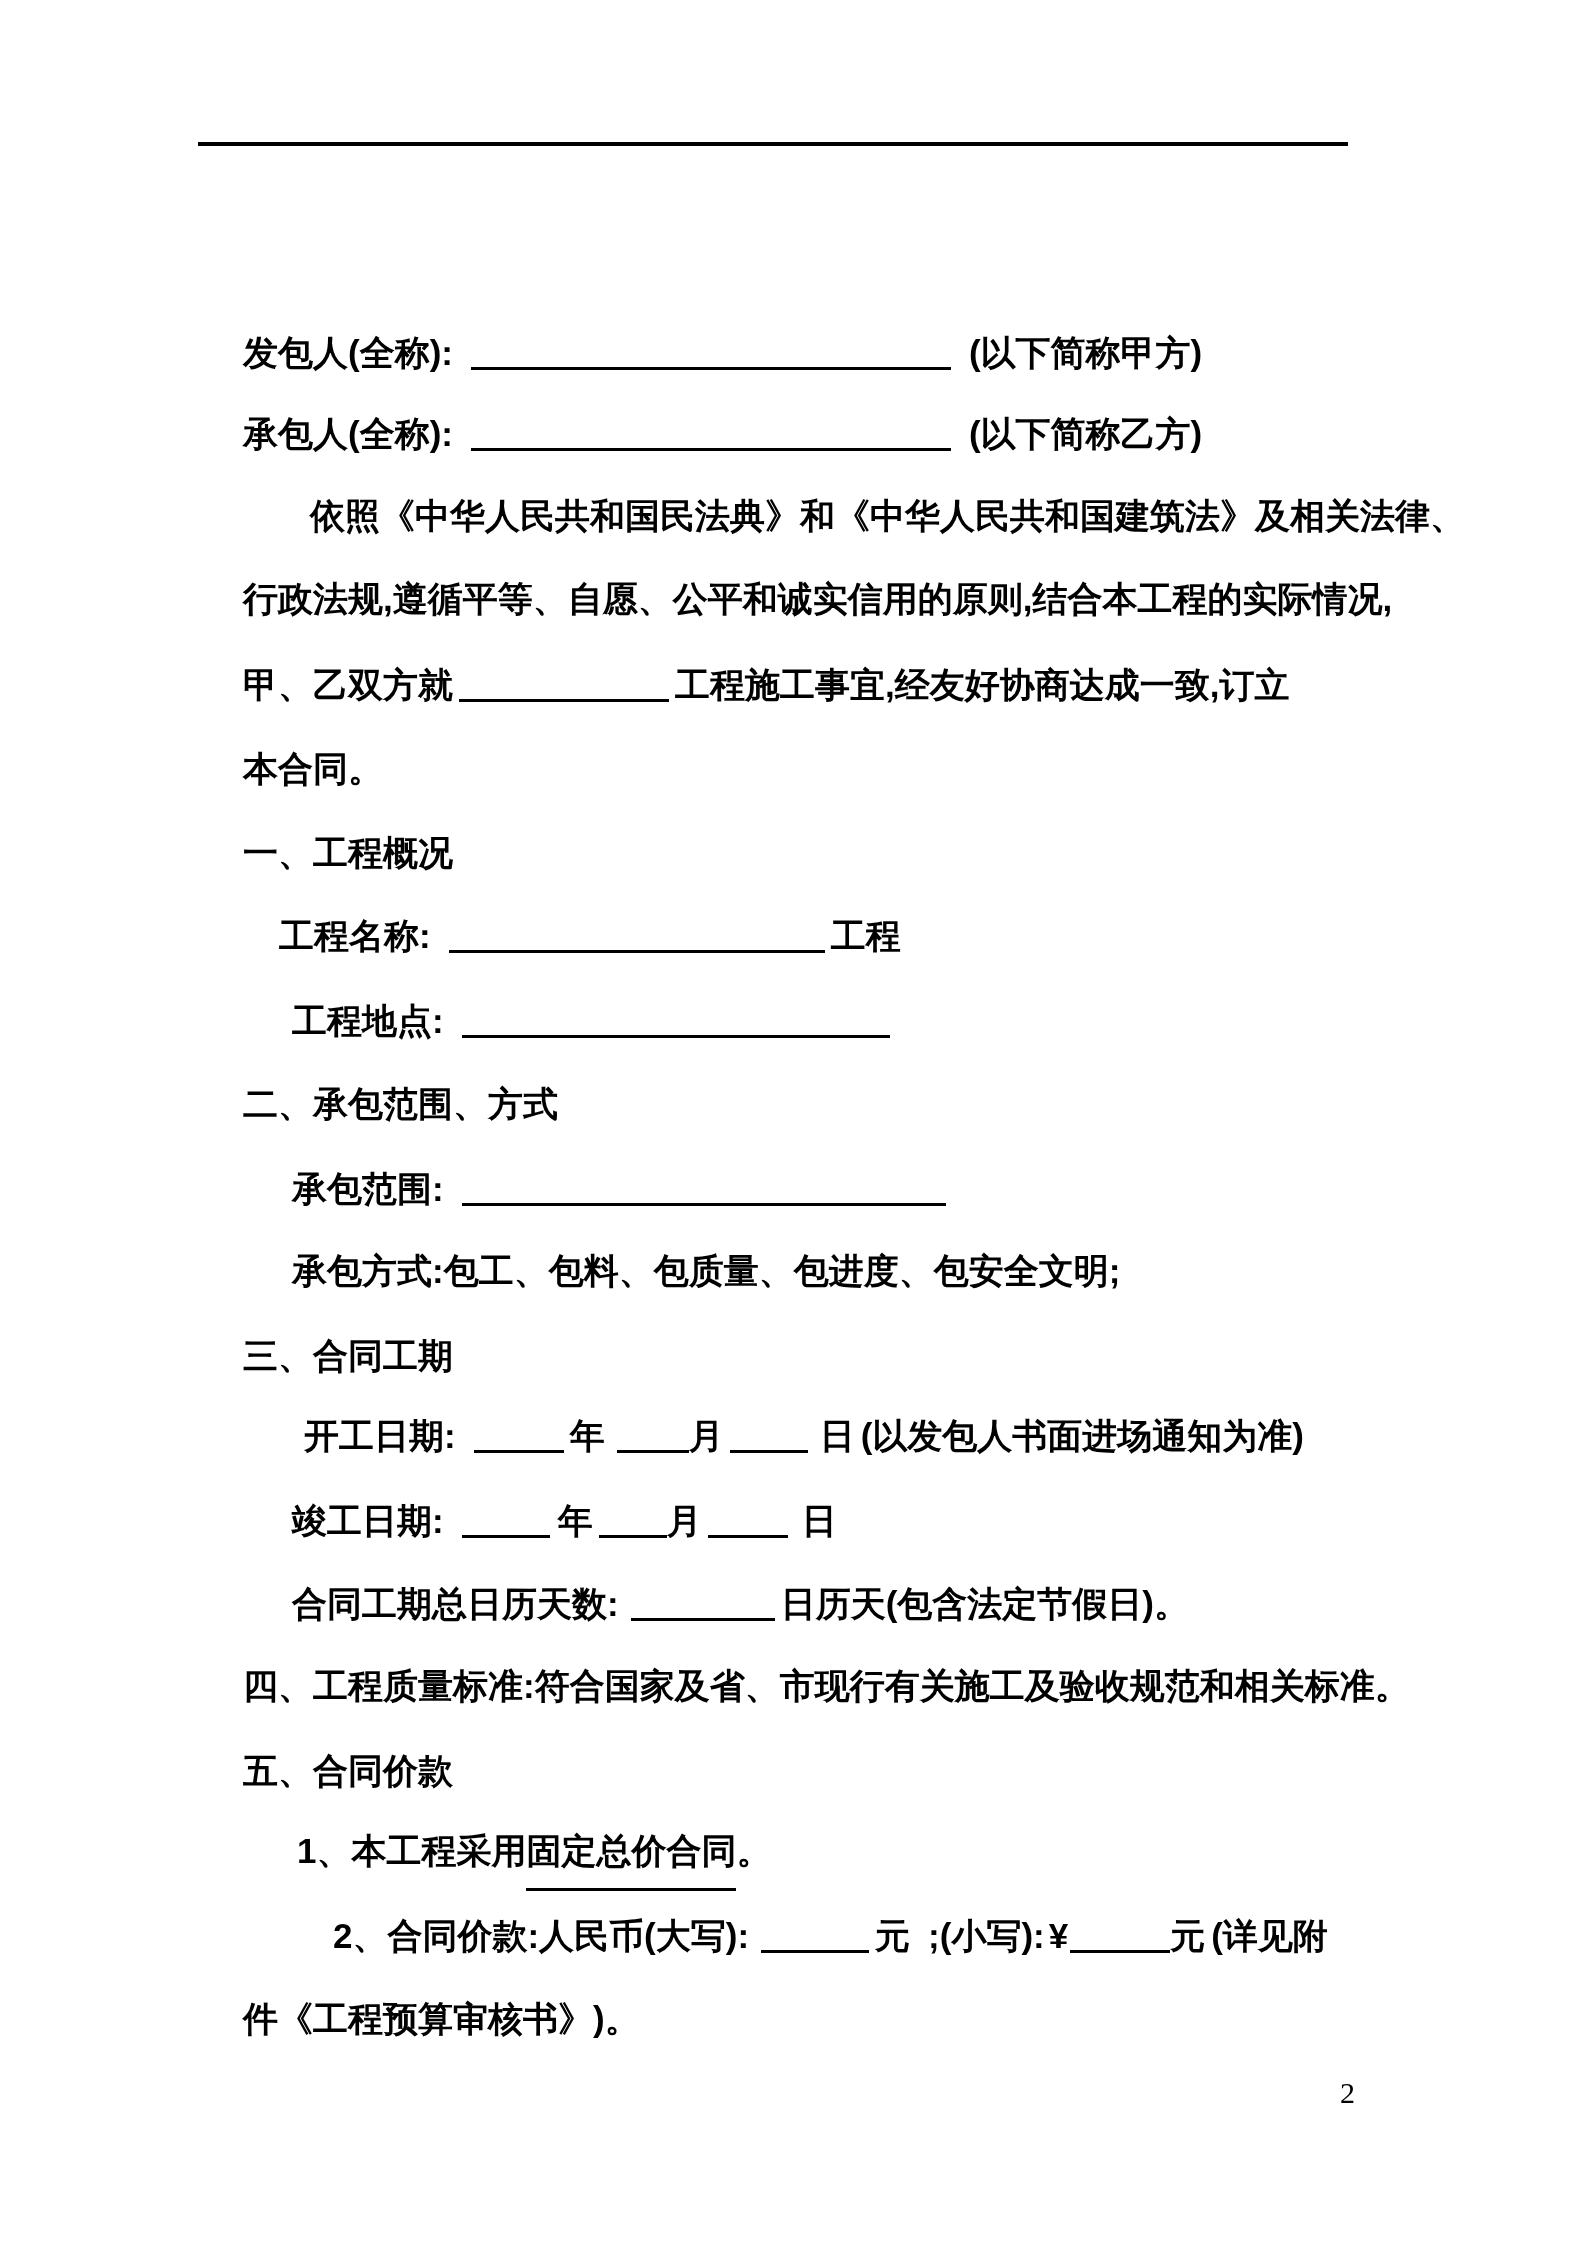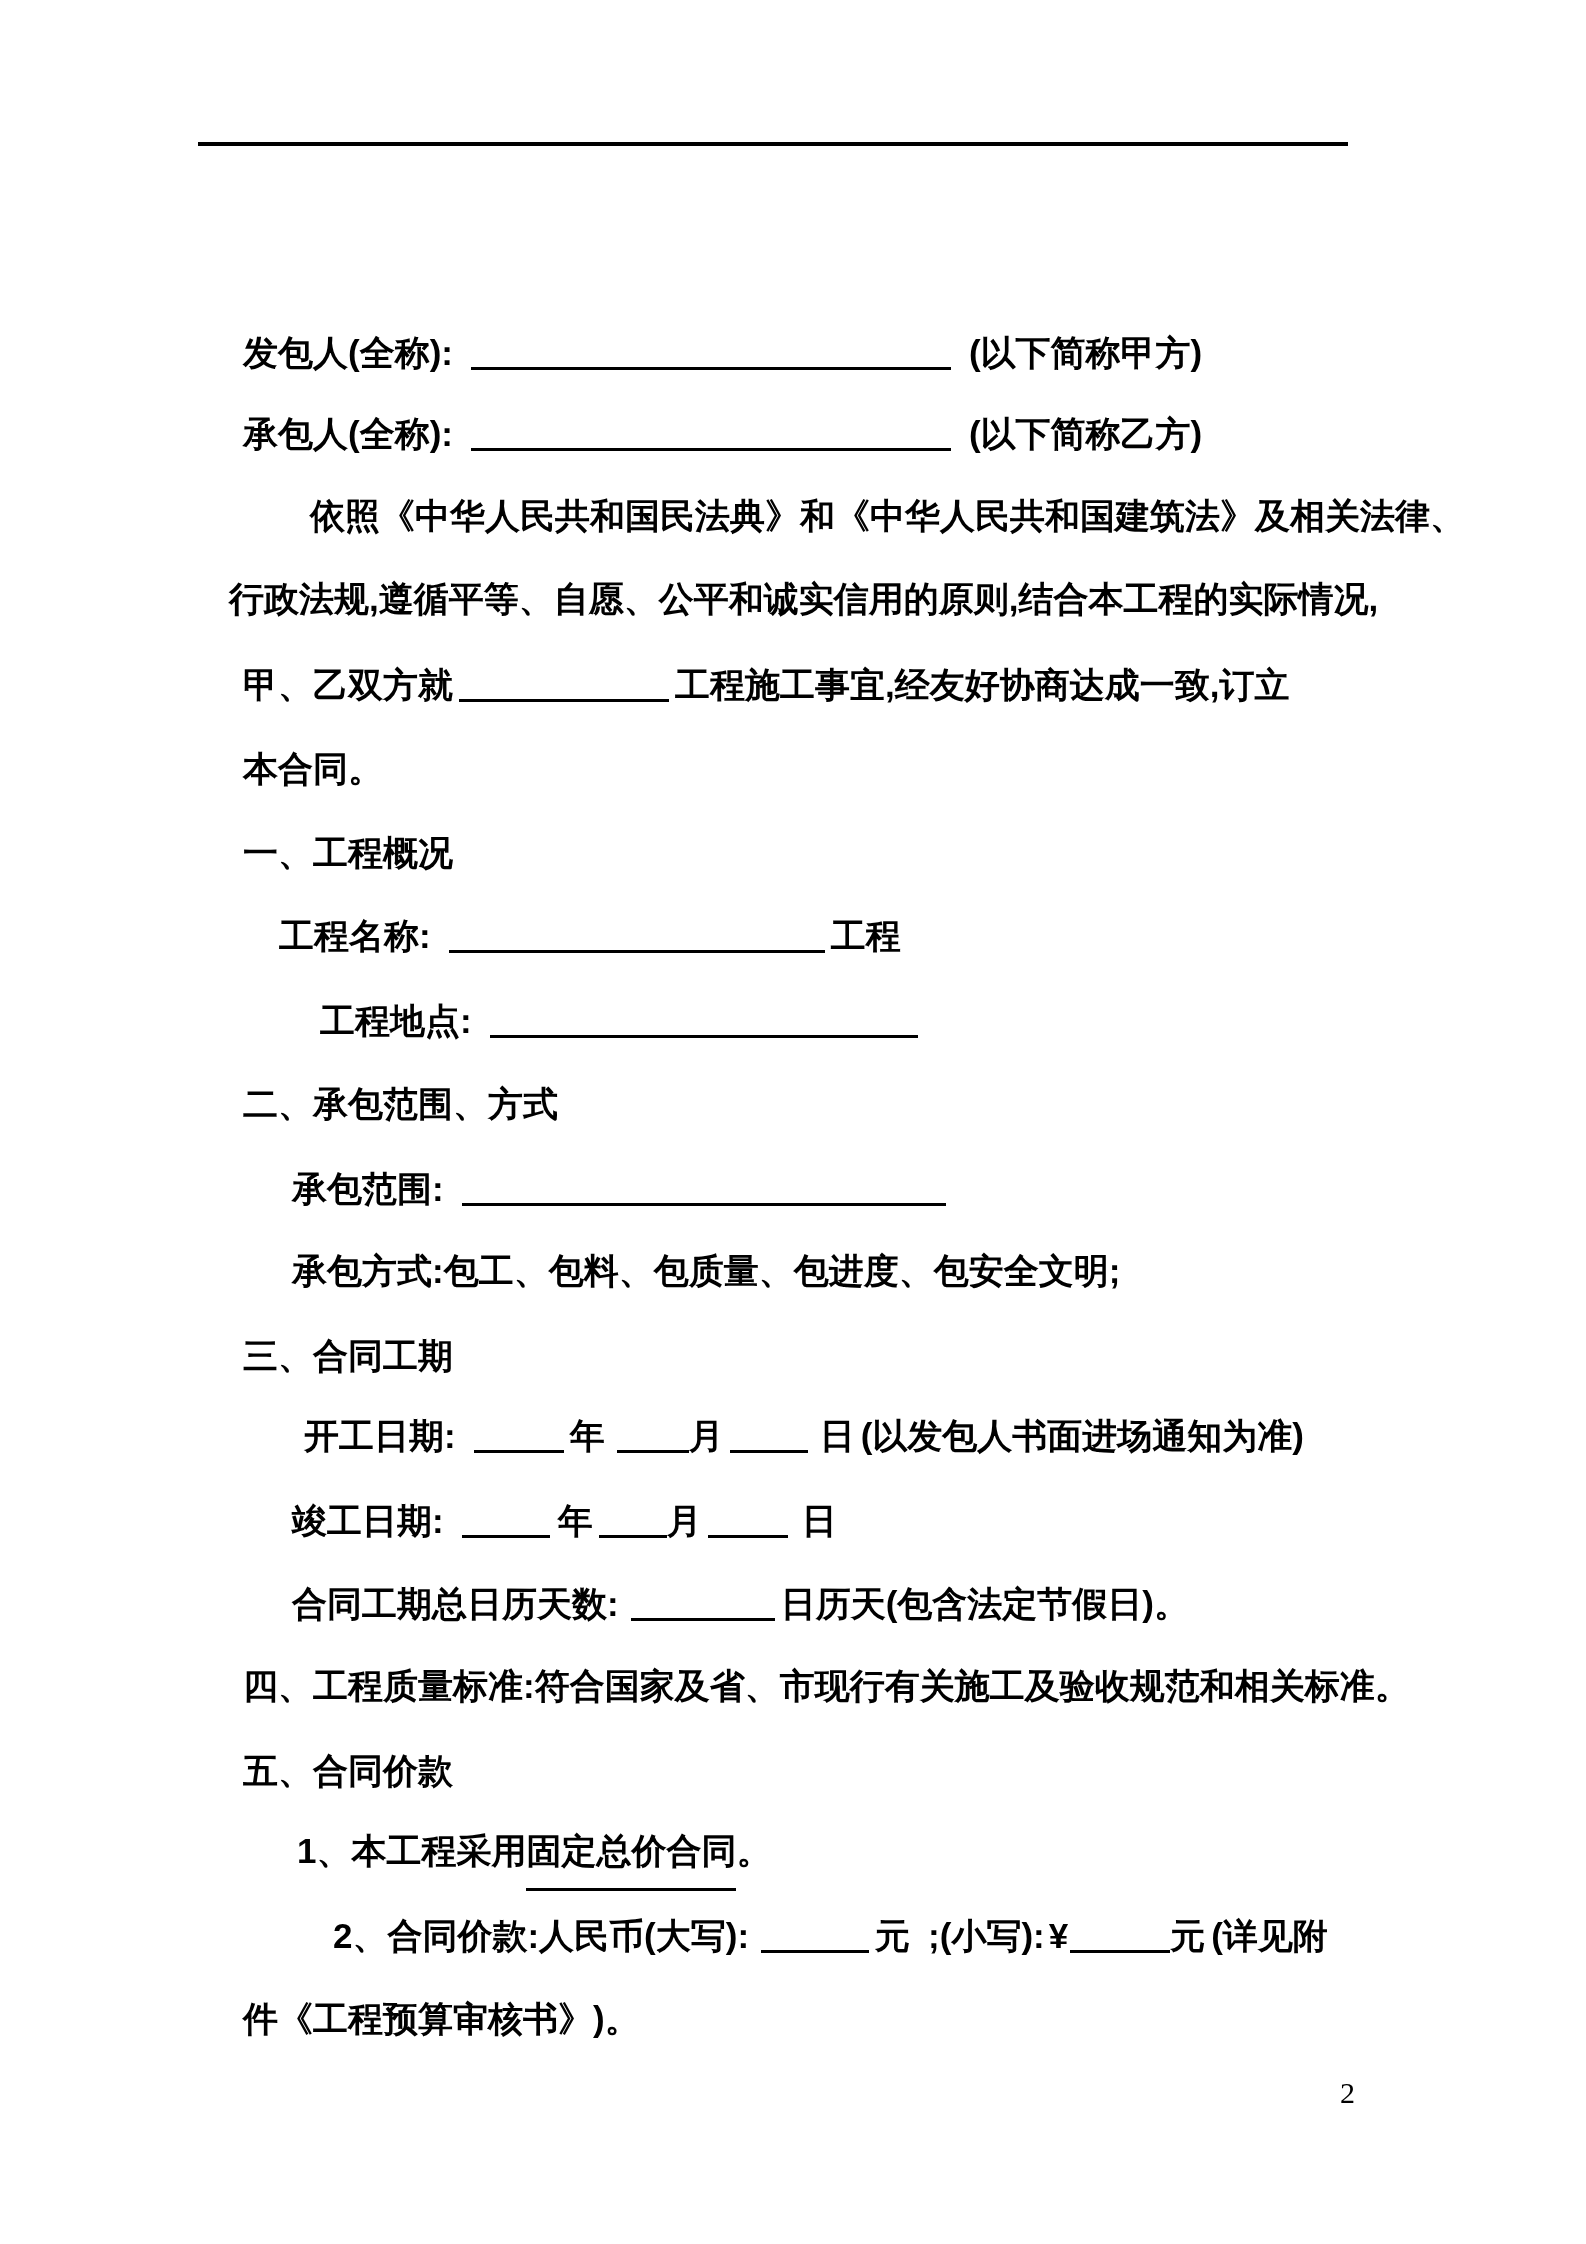--- a/index.html
+++ b/index.html
@@ -64,41 +64,41 @@
 
   <div class="line" style="top:413px;left:243px;">
     <span>承包人(全称):</span>
     <span class="blank" style="width:480px;margin:0 18px;"></span>
     <span>(以下简称乙方)</span>
   </div>
 
   <div class="line" style="top:495px;left:310px;">
     <span>依照《中华人民共和国民法典》和《中华人民共和国建筑法》及相关法律、</span>
   </div>
-  <div class="line" style="top:578px;left:229px;text-align:center;">
+  <div class="line" style="top:578px;left:243px;text-align:center;">
     <span>行政法规,遵循平等、自愿、公平和诚实信用的原则,结合本工程的实际情况,</span>
   </div>
   <div class="line" style="top:664px;left:243px;">
     <span>甲、乙双方就</span>
     <span class="blank" style="width:210px;margin:0 6px;"></span>
     <span>工程施工事宜,经友好协商达成一致,订立</span>
   </div>
   <div class="line" style="top:748px;left:243px;">
     <span>本合同。</span>
   </div>
 
   <div class="line" style="top:832px;left:243px;">
     <span>一、工程概况</span>
   </div>
   <div class="line" style="top:915px;left:279px;">
     <span>工程名称:</span>
     <span class="blank" style="width:376px;margin:0 6px 0 18px;"></span>
     <span>工程</span>
   </div>
-  <div class="line" style="top:1000px;left:292px;margin-left:28px;">
+  <div class="line" style="top:1000px;left:292px;">
     <span>工程地点:</span>
     <span class="blank" style="width:428px;margin-left:18px;"></span>
   </div>
 
   <div class="line" style="top:1083px;left:243px;">
     <span>二、承包范围、方式</span>
   </div>
   <div class="line" style="top:1168px;left:292px;">
     <span>承包范围:</span>
     <span class="blank" style="width:484px;margin-left:18px;"></span>

